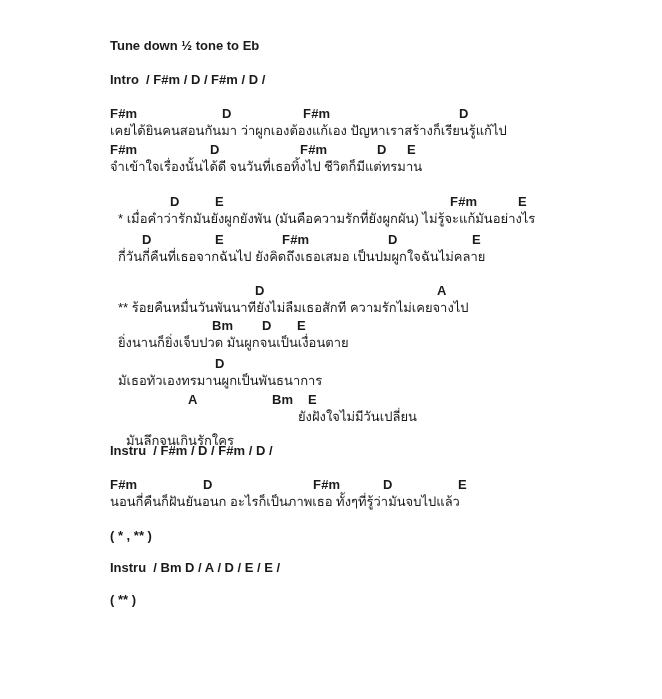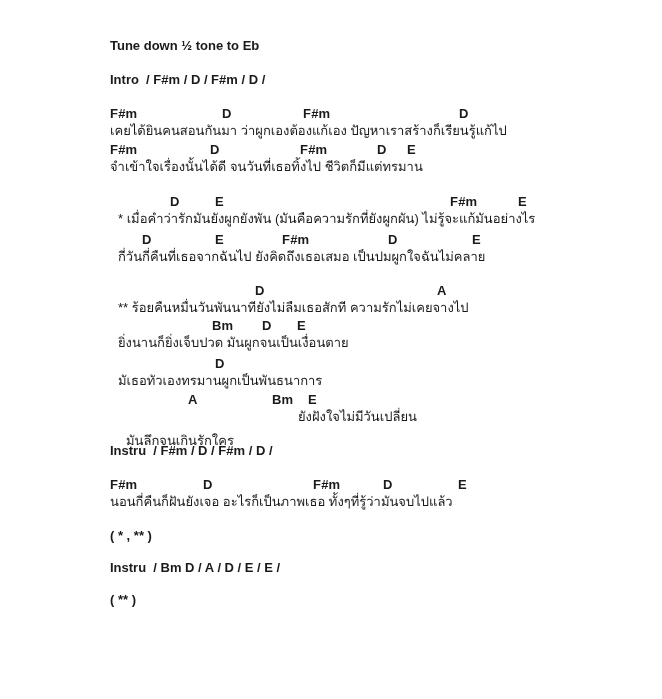--- a/index.html
+++ b/index.html
@@ -36,21 +36,21 @@
     <span class="seg chords" style="left: 110px; top: 106px;">F#m</span>
     <span class="seg chords" style="left: 222px; top: 106px;">D</span>
     <span class="seg chords" style="left: 303px; top: 106px;">F#m</span>
     <span class="seg chords" style="left: 459px; top: 106px;">D</span>
     <span class="seg lyric" style="left: 110px; top: 123px;">เคยได้ยินคนสอนกันมา ว่าผูกเองต้องแก้เอง ปัญหาเราสร้างก็เรียนรู้แก้ไป</span>
     <span class="seg chords" style="left: 110px; top: 142px;">F#m</span>
     <span class="seg chords" style="left: 210px; top: 142px;">D</span>
     <span class="seg chords" style="left: 300px; top: 142px;">F#m</span>
     <span class="seg chords" style="left: 377px; top: 142px;">D</span>
     <span class="seg chords" style="left: 407px; top: 142px;">E</span>
-    <span class="seg lyric" style="left: 110px; top: 159px;">จำเข้าใจเรื่องนั้นได้ดี จนวันที่เธอทิ้งไป ชีวิตก็มีแต่ทรมาน</span>
+    <span class="seg lyric" style="left: 110px; top: 159px; font-family: Liberation Serif, serif;">จำเข้าใจเรื่องนั้นได้ดี จนวันที่เธอทิ้งไป ชีวิตก็มีแต่ทรมาน</span>
     <span class="seg chords" style="left: 170px; top: 194px;">D</span>
     <span class="seg chords" style="left: 215px; top: 194px;">E</span>
     <span class="seg chords" style="left: 450px; top: 194px;">F#m</span>
     <span class="seg chords" style="left: 518px; top: 194px;">E</span>
     <span class="seg lyric" style="left: 118px; top: 211px;">* เมื่อคำว่ารักมันยังผูกยังพัน (มันคือความรักที่ยังผูกผัน) ไม่รู้จะแก้มันอย่างไร</span>
     <span class="seg chords" style="left: 142px; top: 232px;">D</span>
     <span class="seg chords" style="left: 215px; top: 232px;">E</span>
     <span class="seg chords" style="left: 282px; top: 232px;">F#m</span>
     <span class="seg chords" style="left: 388px; top: 232px;">D</span>
     <span class="seg chords" style="left: 472px; top: 232px;">E</span>
@@ -68,17 +68,17 @@
     <span class="seg chords" style="left: 272px; top: 392px;">Bm</span>
     <span class="seg chords" style="left: 308px; top: 392px;">E</span>
     <span class="seg lyric" style="left: 118px; top: 433px; margin-left: 8px;">มันลึกจนเกินรักใคร</span>
     <span class="seg section" style="left: 110px; top: 443px;">Instru  / F#m / D / F#m / D /</span>
     <span class="seg lyric" style="left: 298px; top: 409px;">ยังฝังใจไม่มีวันเปลี่ยน</span>
     <span class="seg chords" style="left: 110px; top: 477px;">F#m</span>
     <span class="seg chords" style="left: 203px; top: 477px;">D</span>
     <span class="seg chords" style="left: 313px; top: 477px;">F#m</span>
     <span class="seg chords" style="left: 383px; top: 477px;">D</span>
     <span class="seg chords" style="left: 458px; top: 477px;">E</span>
-    <span class="seg lyric" style="left: 110px; top: 494px;">นอนกี่คืนก็ฝันยังเจอ อะไรก็เป็นภาพเธอ ทั้งๆที่รู้ว่ามันจบไปแล้ว</span>
+    <span class="seg lyric" style="left: 110px; top: 494px;">นอนกี่คืนก็ฝันยันอนก อะไรก็เป็นภาพเธอ ทั้งๆที่รู้ว่ามันจบไปแล้ว</span>
     <span class="seg section" style="left: 110px; top: 528px;">( * , ** )</span>
     <span class="seg section" style="left: 110px; top: 560px;">Instru  / Bm D / A / D / E / E /</span>
     <span class="seg section" style="left: 110px; top: 592px;">( ** )</span>
   </div>
 
 </body></html>

